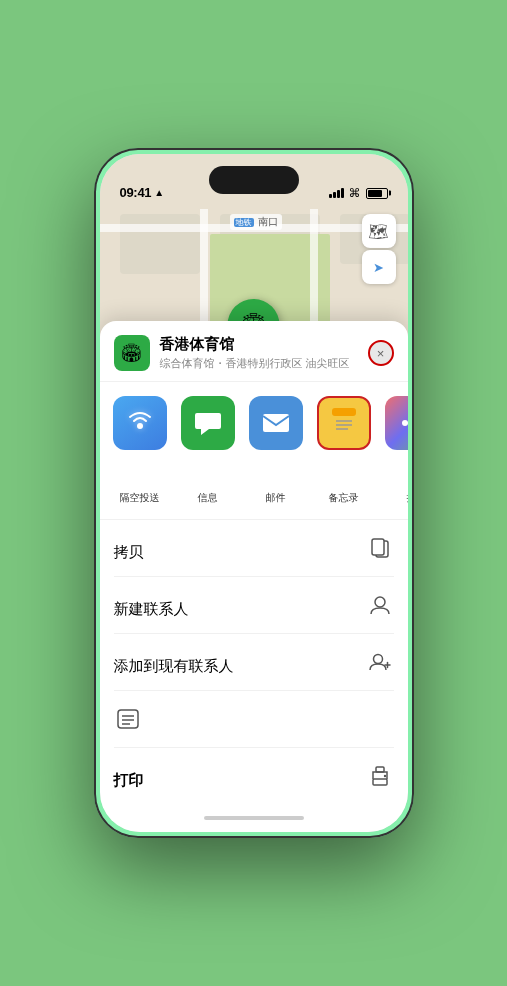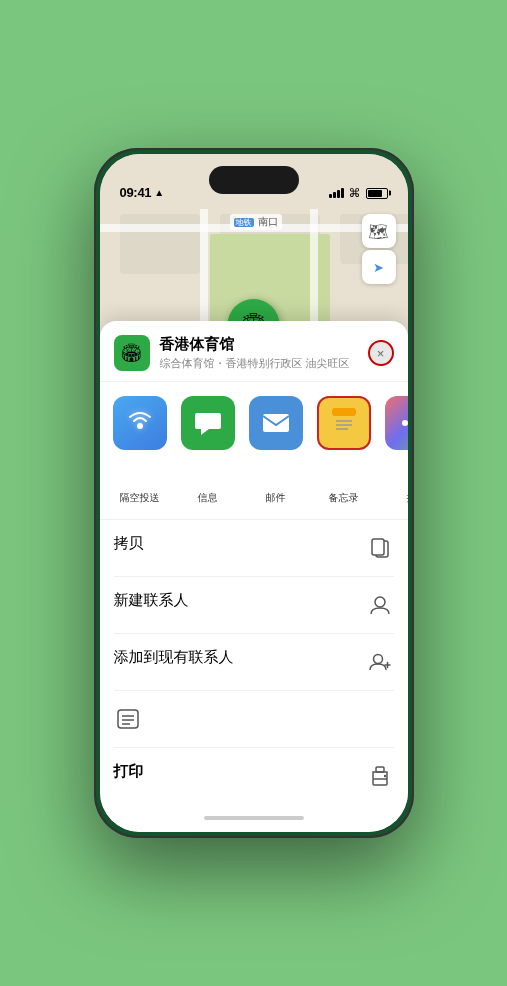--- a/index.html
+++ b/index.html
@@ -8,21 +8,21 @@
       display: flex;
       justify-content: center;
       align-items: center;
       min-height: 100vh;
       font-family: -apple-system, 'PingFang SC', 'Helvetica Neue', sans-serif;
     }
 
     .phone-frame {
       width: 320px;
       height: 690px;
-      background: #14532d;
+      background: #86efac;
       border-radius: 44px;
       position: relative;
       box-shadow: 0 30px 80px rgba(0,0,0,0.5), inset 0 0 0 2px #333;
       overflow: hidden;
     }
 
     .phone-screen {
       position: absolute;
       top: 6px;
       left: 6px;
@@ -311,21 +311,21 @@
       margin-top: 36px;
     }
 
     
     .action-list {
       padding: 0 14px;
     }
 
     .action-item {
       display: flex;
-      align-items: flex-start;
+      align-items: flex-end;
       justify-content: space-between;
       padding: 14px 0;
       border-bottom: 1px solid #f0f0f0;
     }
 
     .action-item:last-child {
       border-bottom: none;
       font-weight: bold;
     }
 

